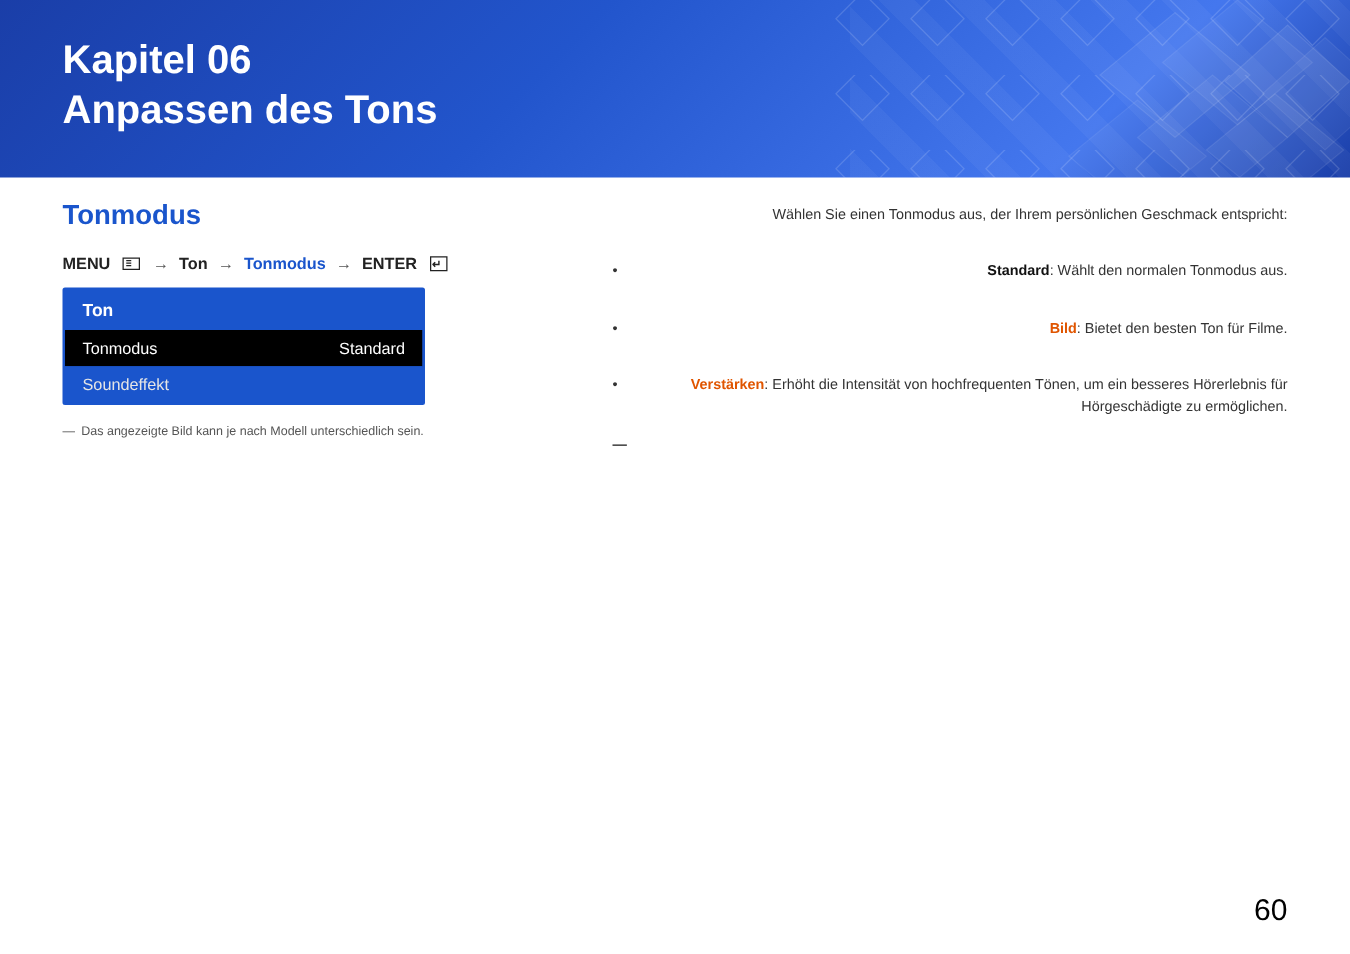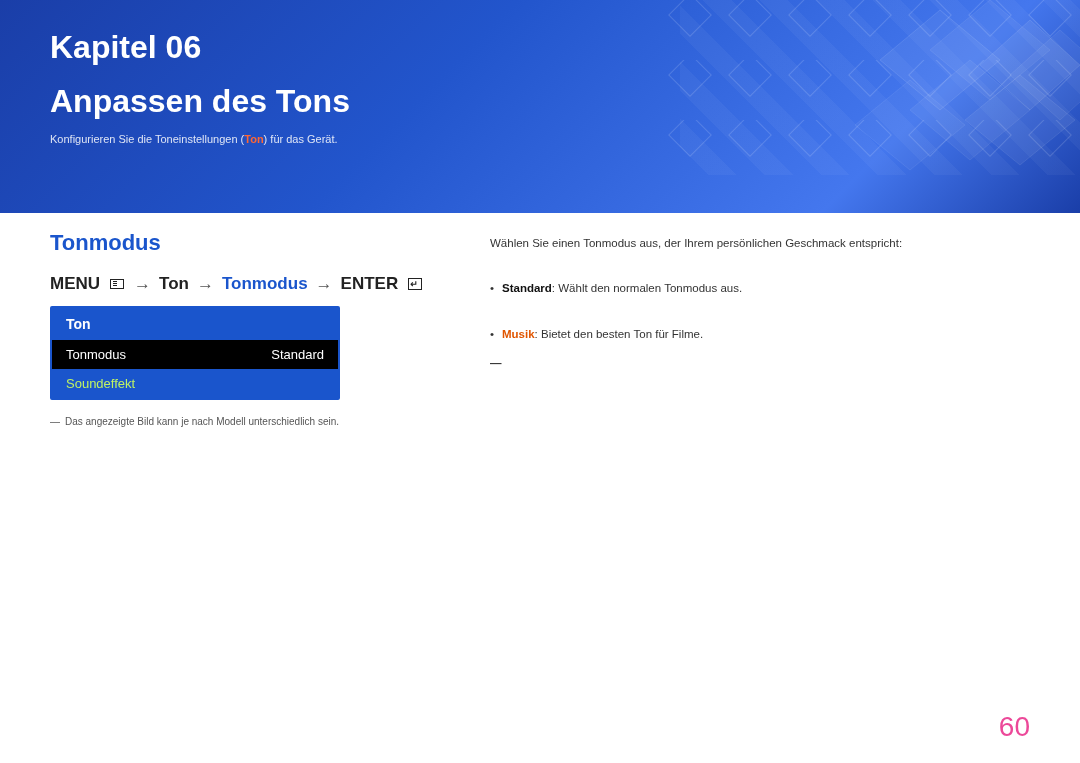--- a/index.html
+++ b/index.html
@@ -8,21 +8,21 @@
       width: 1080px;
       height: 763px;
       background: #fff;
       font-family: 'Arial', sans-serif;
       overflow: hidden;
     }
 
     
     .header-banner {
       width: 100%;
-      height: 213px;
+      height: 142px;
       background: linear-gradient(135deg, #1a3ea8 0%, #2255cc 40%, #3366dd 60%, #4477ee 80%, #1a3ea8 100%);
       position: relative;
       overflow: hidden;
       display: flex;
       align-items: flex-start;
       padding: 28px 50px 0 50px;
     }
 
     .header-banner::before {
       content: '';
@@ -51,21 +51,21 @@
       line-height: 1.2;
       display: block;
     }
 
     .header-title {
       color: #fff;
       font-size: 32px;
       font-weight: 700;
       line-height: 1.2;
       display: block;
-      margin-top: 16px;
+      margin-top: 2px;
     }
 
     .header-subtitle {
       color: rgba(255,255,255,0.85);
       font-size: 11px;
       margin-top: 12px;
       display: block;
     }
 
     .header-subtitle .highlight {
@@ -87,21 +87,21 @@
     }
 
     .section-title {
       color: #1a55cc;
       font-size: 22px;
       font-weight: 700;
       margin-bottom: 18px;
     }
 
     .menu-path {
-      font-size: 17px;
+      font-size: 13px;
       font-weight: 700;
       color: #222;
       margin-bottom: 12px;
       display: flex;
       align-items: center;
       gap: 8px;
     }
 
     .menu-path .menu-word {
       font-weight: 700;
@@ -167,21 +167,21 @@
       background: #1a55cc;
       color: #fff;
       padding: 8px 14px;
       font-size: 14px;
       font-weight: 600;
     }
 
     .tv-menu-item {
       padding: 7px 14px;
       font-size: 13px;
-      color: #bef264;
+      color: #e5e5e5;
       background: #1a55cc;
     }
 
     .tv-menu-item.active {
       background: #000;
       color: #fff;
       display: flex;
       justify-content: space-between;
       align-items: center;
     }
@@ -200,20 +200,21 @@
 
     .footnote-dash {
       flex-shrink: 0;
     }
 
     
     .right-col {
       flex: 1;
       padding-left: 40px;
       padding-top: 5px;
+      text-align: right;
     }
 
     .intro-text {
       font-size: 11.5px;
       color: #333;
       margin-bottom: 12px;
       line-height: 1.5;
     }
 
     .bullet-list {
@@ -276,22 +277,22 @@
     .note-line .term-blue {
       color: #1a55cc;
       font-weight: 700;
     }
 
     
     .page-number {
       position: absolute;
       bottom: 20px;
       right: 50px;
-      font-size: 28px;
-      color: #ec4899;
+      font-size: 24px;
+      color: #000000;
       font-weight: 300;
     }
 
     
     .header-diamonds {
       position: absolute;
       right: 0;
       top: 0;
       width: 420px;
       height: 175px;
@@ -315,23 +316,20 @@
     <polygon points="370,20 420,65 370,110 320,65" fill="rgba(255,255,255,0.07)" stroke="rgba(255,255,255,0.1)" stroke-width="1"></polygon>
     <polygon points="310,60 370,110 310,160 250,110" fill="rgba(255,255,255,0.05)" stroke="rgba(255,255,255,0.08)" stroke-width="1"></polygon>
     <polygon points="360,75 415,120 360,165 305,120" fill="rgba(255,255,255,0.06)" stroke="rgba(255,255,255,0.09)" stroke-width="1"></polygon>
     <polygon points="250,80 305,125 250,170 195,125" fill="rgba(255,255,255,0.04)" stroke="rgba(255,255,255,0.07)" stroke-width="1"></polygon>
     <polygon points="400,30 450,75 400,120 350,75" fill="rgba(255,255,255,0.05)" stroke="rgba(255,255,255,0.08)" stroke-width="1"></polygon>
   </svg>
 
   <div class="header-text-block">
     <span class="header-chapter">Kapitel 06</span>
     <span class="header-title">Anpassen des Tons</span>
-    <span class="header-subtitle">
-      <span>Konfigurieren Sie die Toneinstellungen (</span><span class="highlight">Ton</span><span>) für das Gerät.</span>
-    </span>
   </div>
 </div>
 
 <div class="main-content">
 
   <div class="left-col">
     <h2 class="section-title">Tonmodus</h2>
 
     <div class="menu-path">
       <span class="menu-word">MENU</span>
@@ -363,21 +361,24 @@
   </div>
 
   <div class="right-col">
     <p class="intro-text">Wählen Sie einen Tonmodus aus, der Ihrem persönlichen Geschmack entspricht:</p>
 
     <ul class="bullet-list">
       <li>
         <span class="term">Standard</span><span>: Wählt den normalen Tonmodus aus.</span>
       </li>
       <li>
-        <span class="term orange">Musik</span><span>: Bietet den besten Ton für Filme.</span>
+        <span class="term orange">Bild</span><span>: Bietet den besten Ton für Filme.</span>
+      </li>
+      <li>
+        <span class="term orange">Verstärken</span><span>: Erhöht die Intensität von hochfrequenten Tönen, um ein besseres Hörerlebnis für Hörgeschädigte zu ermöglichen.</span>
       </li>
     </ul>
 
     <div class="note-line">
       <span class="em-dash">―</span>
     </div>
   </div>
 
 </div>
 

